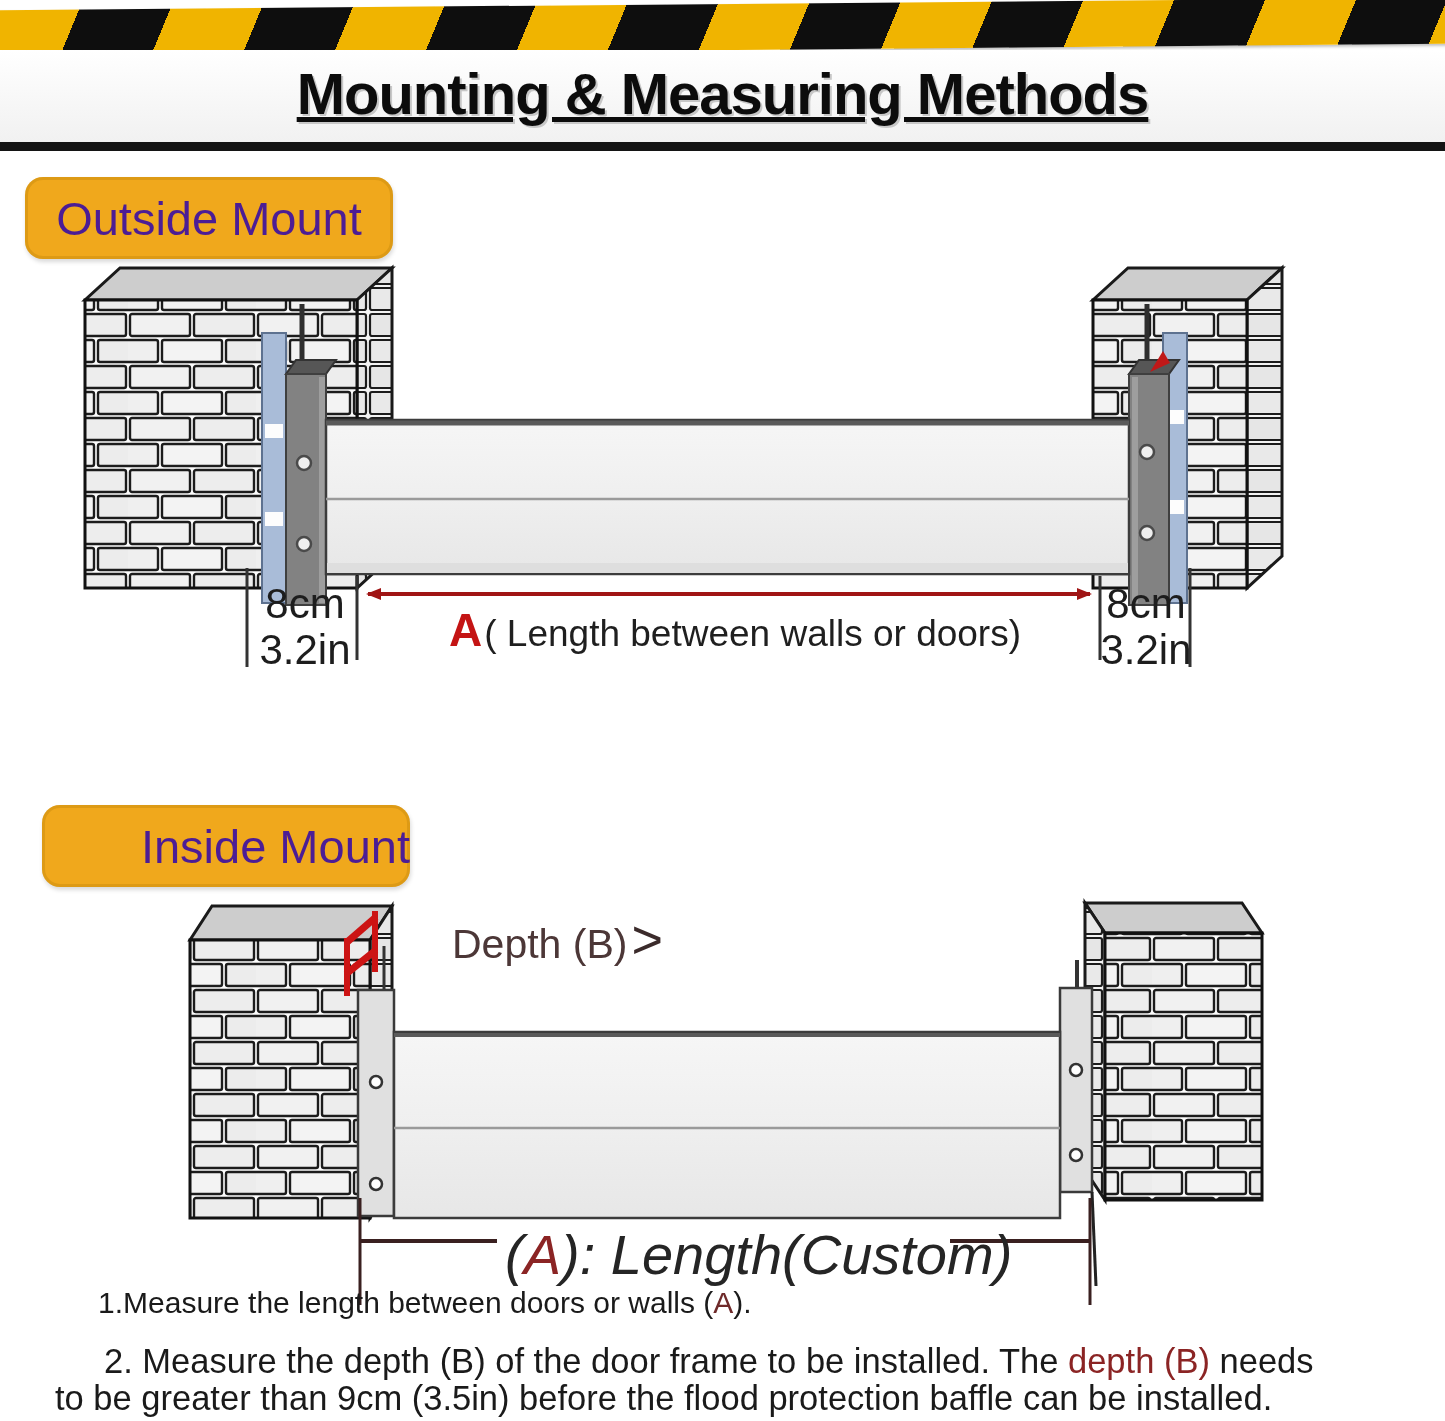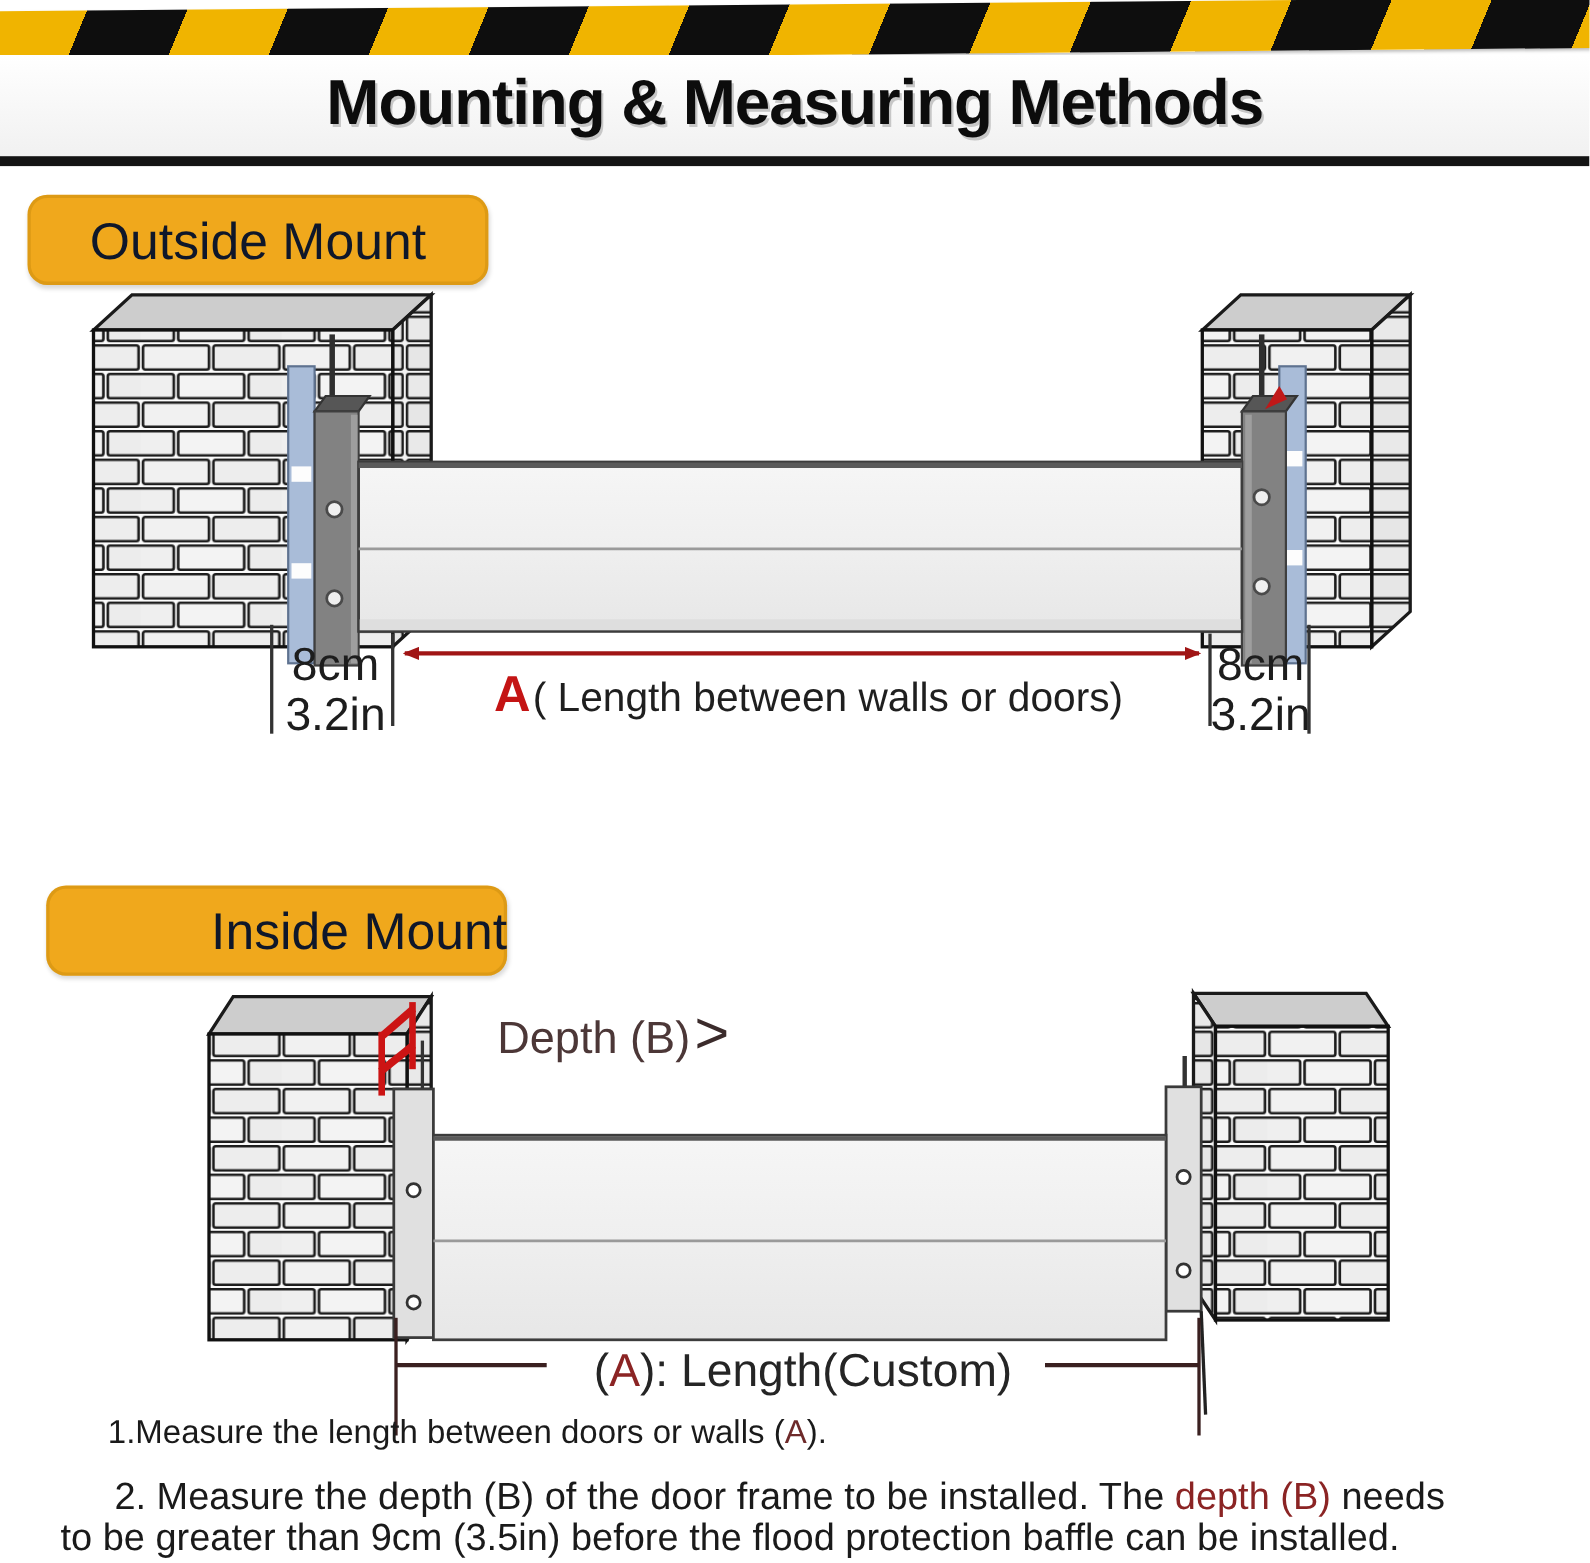--- a/index.html
+++ b/index.html
@@ -7,44 +7,44 @@
        font-family:"Liberation Sans", sans-serif;color:#1c1c1c;}
   .abs{position:absolute;}
   
   .hazard{top:4px;left:-12px;width:1470px;height:46px;
     background:repeating-linear-gradient(113deg,#F0B400 0 84px,#0e0e0e 84px 168px);
     transform:rotate(-0.5deg);box-shadow:0 2px 3px rgba(0,0,0,.25);}
   .title-band{top:50px;left:0;width:1445px;height:92px;
     background:linear-gradient(#ffffff,#f1f1f1);}
   .page-title{top:60px;left:0;width:1445px;text-align:center;
     font-size:58px;font-weight:bold;letter-spacing:-1px;color:#0c0c0c;
-    text-shadow:2px 2px 0 #c7c7c7;}
+    text-shadow:2px 2px 0 #c7c7c7;text-decoration:underline;}
   .title-bar{top:142px;left:0;width:1445px;height:9px;background:#141414;}
   
-  .badge{width:419px;height:82px;background:#F0A81C;border-radius:18px;
+  .badge{width:368px;height:82px;background:#F0A81C;border-radius:18px;
     display:flex;align-items:center;justify-content:center;
-    font-size:47px;color:#0f172a;box-shadow:inset 0 0 0 3px rgba(187,128,8,.35), 1px 3px 4px rgba(0,0,0,.15);}
+    font-size:47px;color:#4c1d95;box-shadow:inset 0 0 0 3px rgba(187,128,8,.35), 1px 3px 4px rgba(0,0,0,.15);}
   .badge1{left:25px;top:177px;}
   .badge2{left:42px;top:805px;justify-content:flex-end;}
   svg.diagram{top:0;left:0;}
   
   .dim{font-size:42px;color:#1d1d1d;text-align:center;}
   .span-label{left:370px;top:603px;width:730px;display:flex;justify-content:center;
     align-items:baseline;white-space:nowrap;}
   .span-label .a{color:#C41414;font-weight:bold;font-size:46px;margin-right:2px;}
   .span-label .rest{font-size:37px;color:#1f1f1f;}
   .steps1{left:132px;top:692px;font-size:38px;line-height:57px;color:#1e1e1e;white-space:nowrap;}
   .dark-red{color:#8B2424;}
   .soft-red{color:#6e2a2a;}
   .depth-note{left:452px;top:908px;display:flex;align-items:baseline;white-space:nowrap;}
   .depth-note .lbl{font-size:41px;color:#4C3737;}
   .depth-note .gt{font-size:54px;color:#3b2b2b;margin:0 4px;}
   .depth-note .val{font-size:45px;color:#962A22;}
-  .len-label{left:505px;top:1222px;width:450px;text-align:center;font-size:42px;
-    color:#252525;white-space:nowrap;}
+  .len-label{left:505px;top:1222px;width:450px;text-align:center;font-size:56px;
+    color:#252525;white-space:nowrap;font-style:italic;}
   .steps2-l1{left:98px;top:1286px;font-size:30px;color:#1a1a1a;white-space:nowrap;}
   .steps2-l2{left:104px;top:1342px;font-size:34.5px;color:#1a1a1a;white-space:nowrap;}
   .steps2-l3{left:55px;top:1379px;width:1340px;text-align:left;font-size:34.5px;
     color:#1a1a1a;white-space:nowrap;}
 </style>
 </head>
 <body>
 
 <div class="abs hazard"></div>
 <div class="abs title-band"></div>

